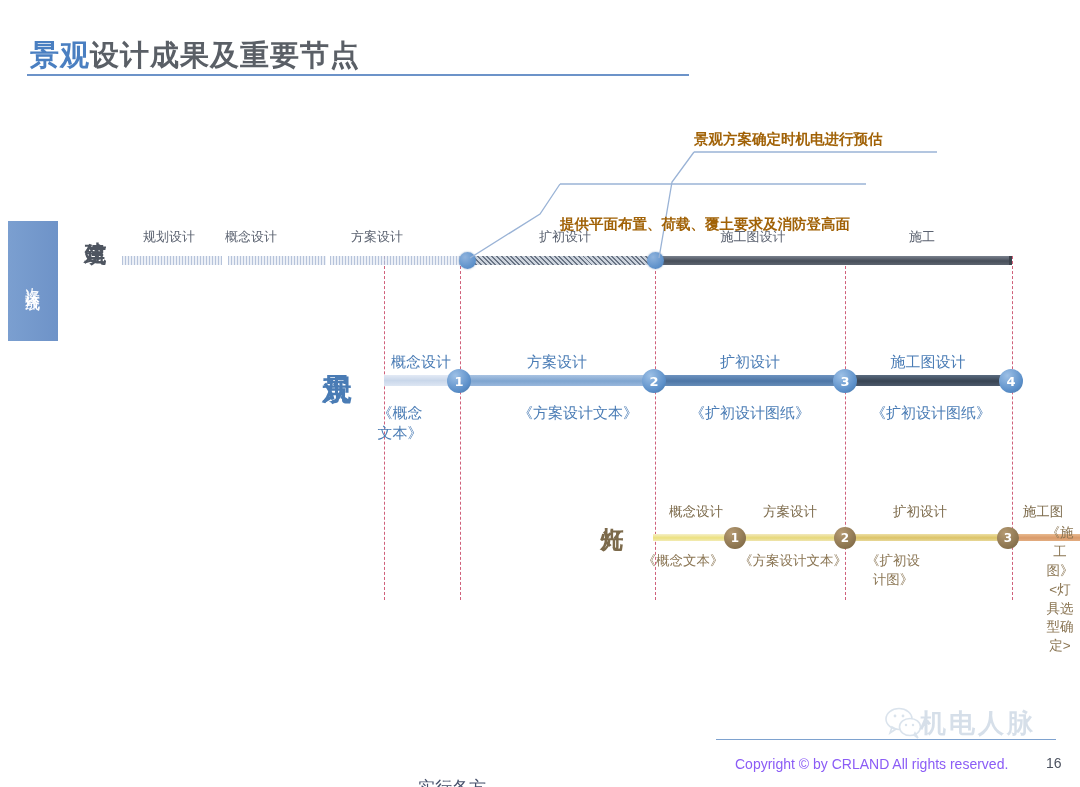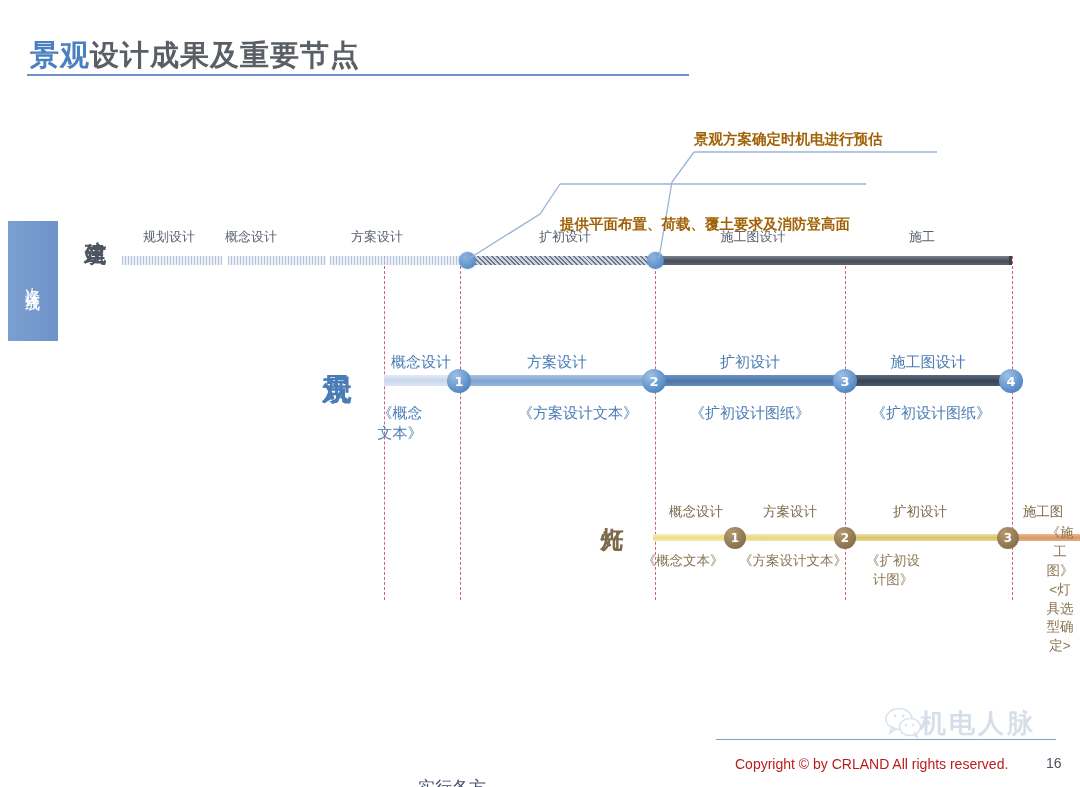--- a/index.html
+++ b/index.html
@@ -142,21 +142,21 @@
   #callout-svg{position:absolute;left:0;top:0;width:1080px;height:787px;
     pointer-events:none;}
 
   
   #footer-rule{
     position:absolute;left:716px;top:739px;width:340px;height:0;
     border-top:1.6px solid #7ea2cf;
   }
   #copyright{
     position:absolute;left:735px;top:756px;
-    font-size:14px;color:#b91c1c;white-space:nowrap;
+    font-size:14px;color:#8b5cf6;white-space:nowrap;
   }
   #pagenum{
     position:absolute;left:1046px;top:755px;
     font-size:14px;color:#4d5360;
   }
   #watermark{
     position:absolute;left:884px;top:706px;width:180px;height:38px;
     opacity:.42;
   }
   #wm-text{

